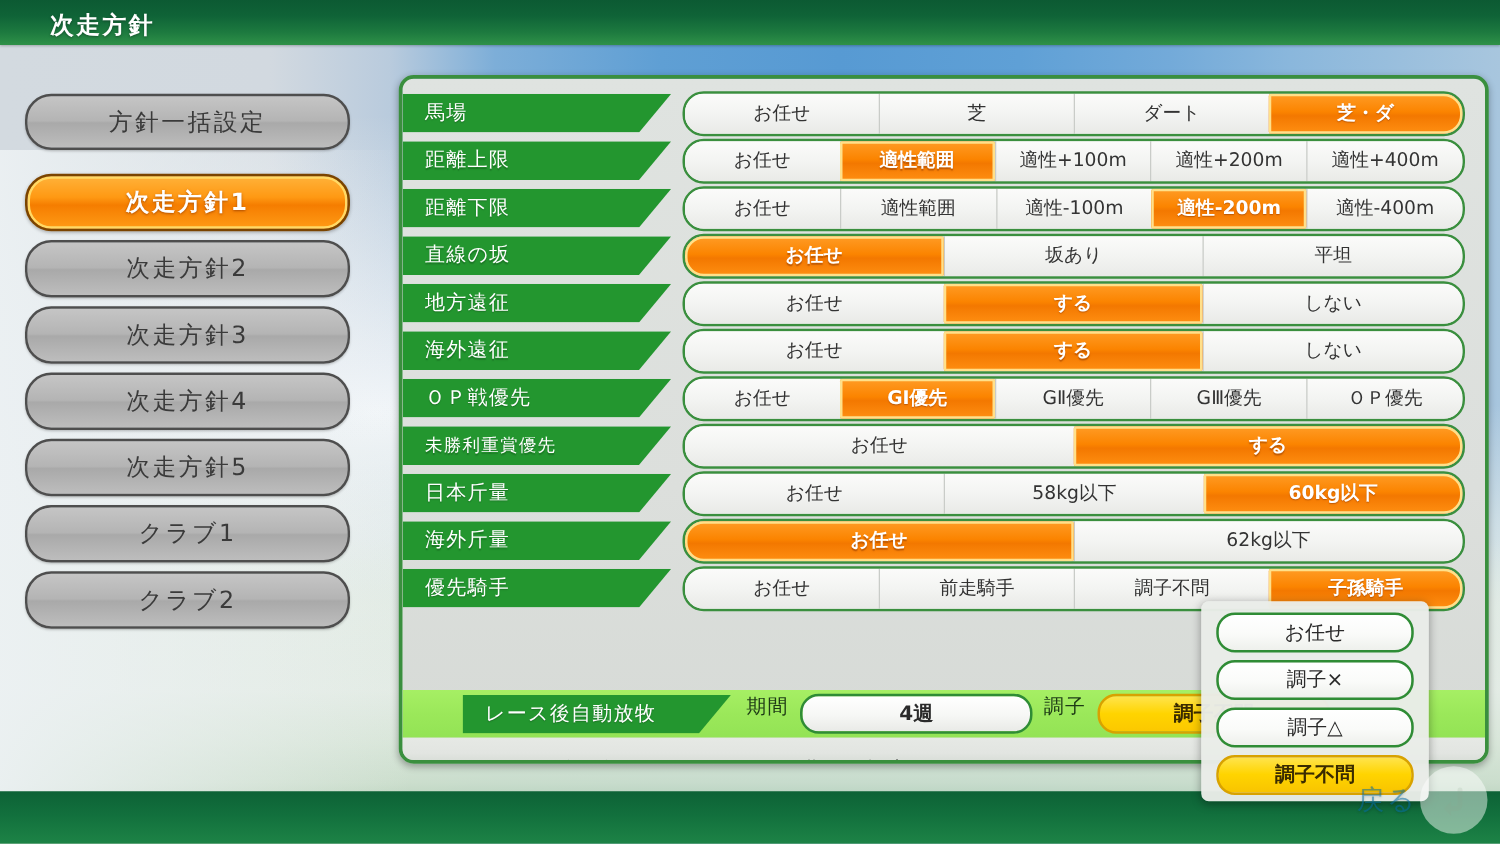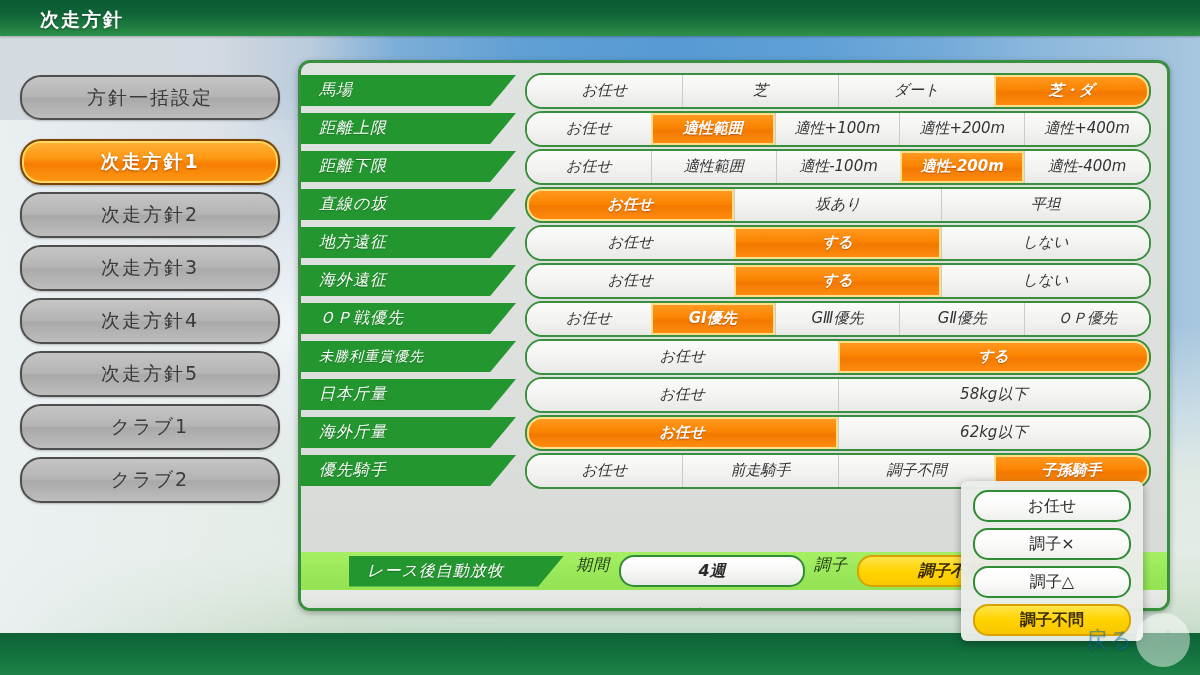--- a/index.html
+++ b/index.html
@@ -56,24 +56,24 @@
     box-shadow:0 1px 2px rgba(0,0,0,.22);}
   .side-btn.wide{height:42px;}
   .side-btn.selected{
     border:2px solid #7b4400;
     background:linear-gradient(to bottom,#ffb23a 0%,#ff9913 40%,#f57d00 55%,#ff9b16 100%);
     color:#fff;font-weight:bold;text-shadow:0 1px 2px rgba(150,60,0,.75);
     box-shadow:0 0 0 2px #ffd966 inset,0 1px 3px rgba(0,0,0,.3);}
   #side-spacer{height:12px;}
 
   
-  #panel{position:absolute;left:298px;top:60px;width:866px;height:545px;
+  #panel{position:absolute;left:319px;top:60px;width:866px;height:545px;
     border:3px solid #3a8f3e;border-radius:12px;
     background:linear-gradient(to bottom,#dfe3e0 0%,#dcdfdc 60%,#d6dad6 100%);
-    box-shadow:0 2px 6px rgba(0,0,0,.3);z-index:18;overflow:hidden;font-style:italic;}
+    box-shadow:0 2px 6px rgba(0,0,0,.3);z-index:18;overflow:hidden;}
 
   .row{position:relative;height:37px;display:flex;align-items:center;}
   .row + .row{margin-top:1px;}
 
   
   .rlabel{position:relative;width:215px;height:31px;flex:0 0 215px;
     background:#23962f;
     clip-path:polygon(0 0,100% 0,88% 100%,0 100%);
     display:flex;align-items:center;}
   .rlabel span{padding-left:18px;font-size:16px;color:#fff;letter-spacing:1px;
@@ -246,41 +246,42 @@
           <div class="opt">しない</div>
         </div>
       </div>
       <div class="row">
         <div class="rlabel">
           <span>ＯＰ戦優先</span>
         </div>
         <div class="seg">
           <div class="opt">お任せ</div>
           <div class="opt on">GⅠ優先</div>
+          <div class="opt">GⅡ優先</div>
           <div class="opt">GⅢ優先</div>
-          <div class="opt">GⅡ優先</div>
           <div class="opt">ＯＰ優先</div>
         </div>
       </div>
       <div class="row">
         <div class="rlabel small">
           <span>未勝利重賞優先</span>
         </div>
         <div class="seg">
           <div class="opt">お任せ</div>
           <div class="opt on last">する</div>
         </div>
       </div>
       <div class="row">
         <div class="rlabel">
           <span>日本斤量</span>
         </div>
         <div class="seg">
           <div class="opt">お任せ</div>
           <div class="opt">58kg以下</div>
+          <div class="opt on last">60kg以下</div>
         </div>
       </div>
       <div class="row">
         <div class="rlabel">
           <span>海外斤量</span>
         </div>
         <div class="seg">
           <div class="opt on first">お任せ</div>
           <div class="opt">62kg以下</div>
         </div>

